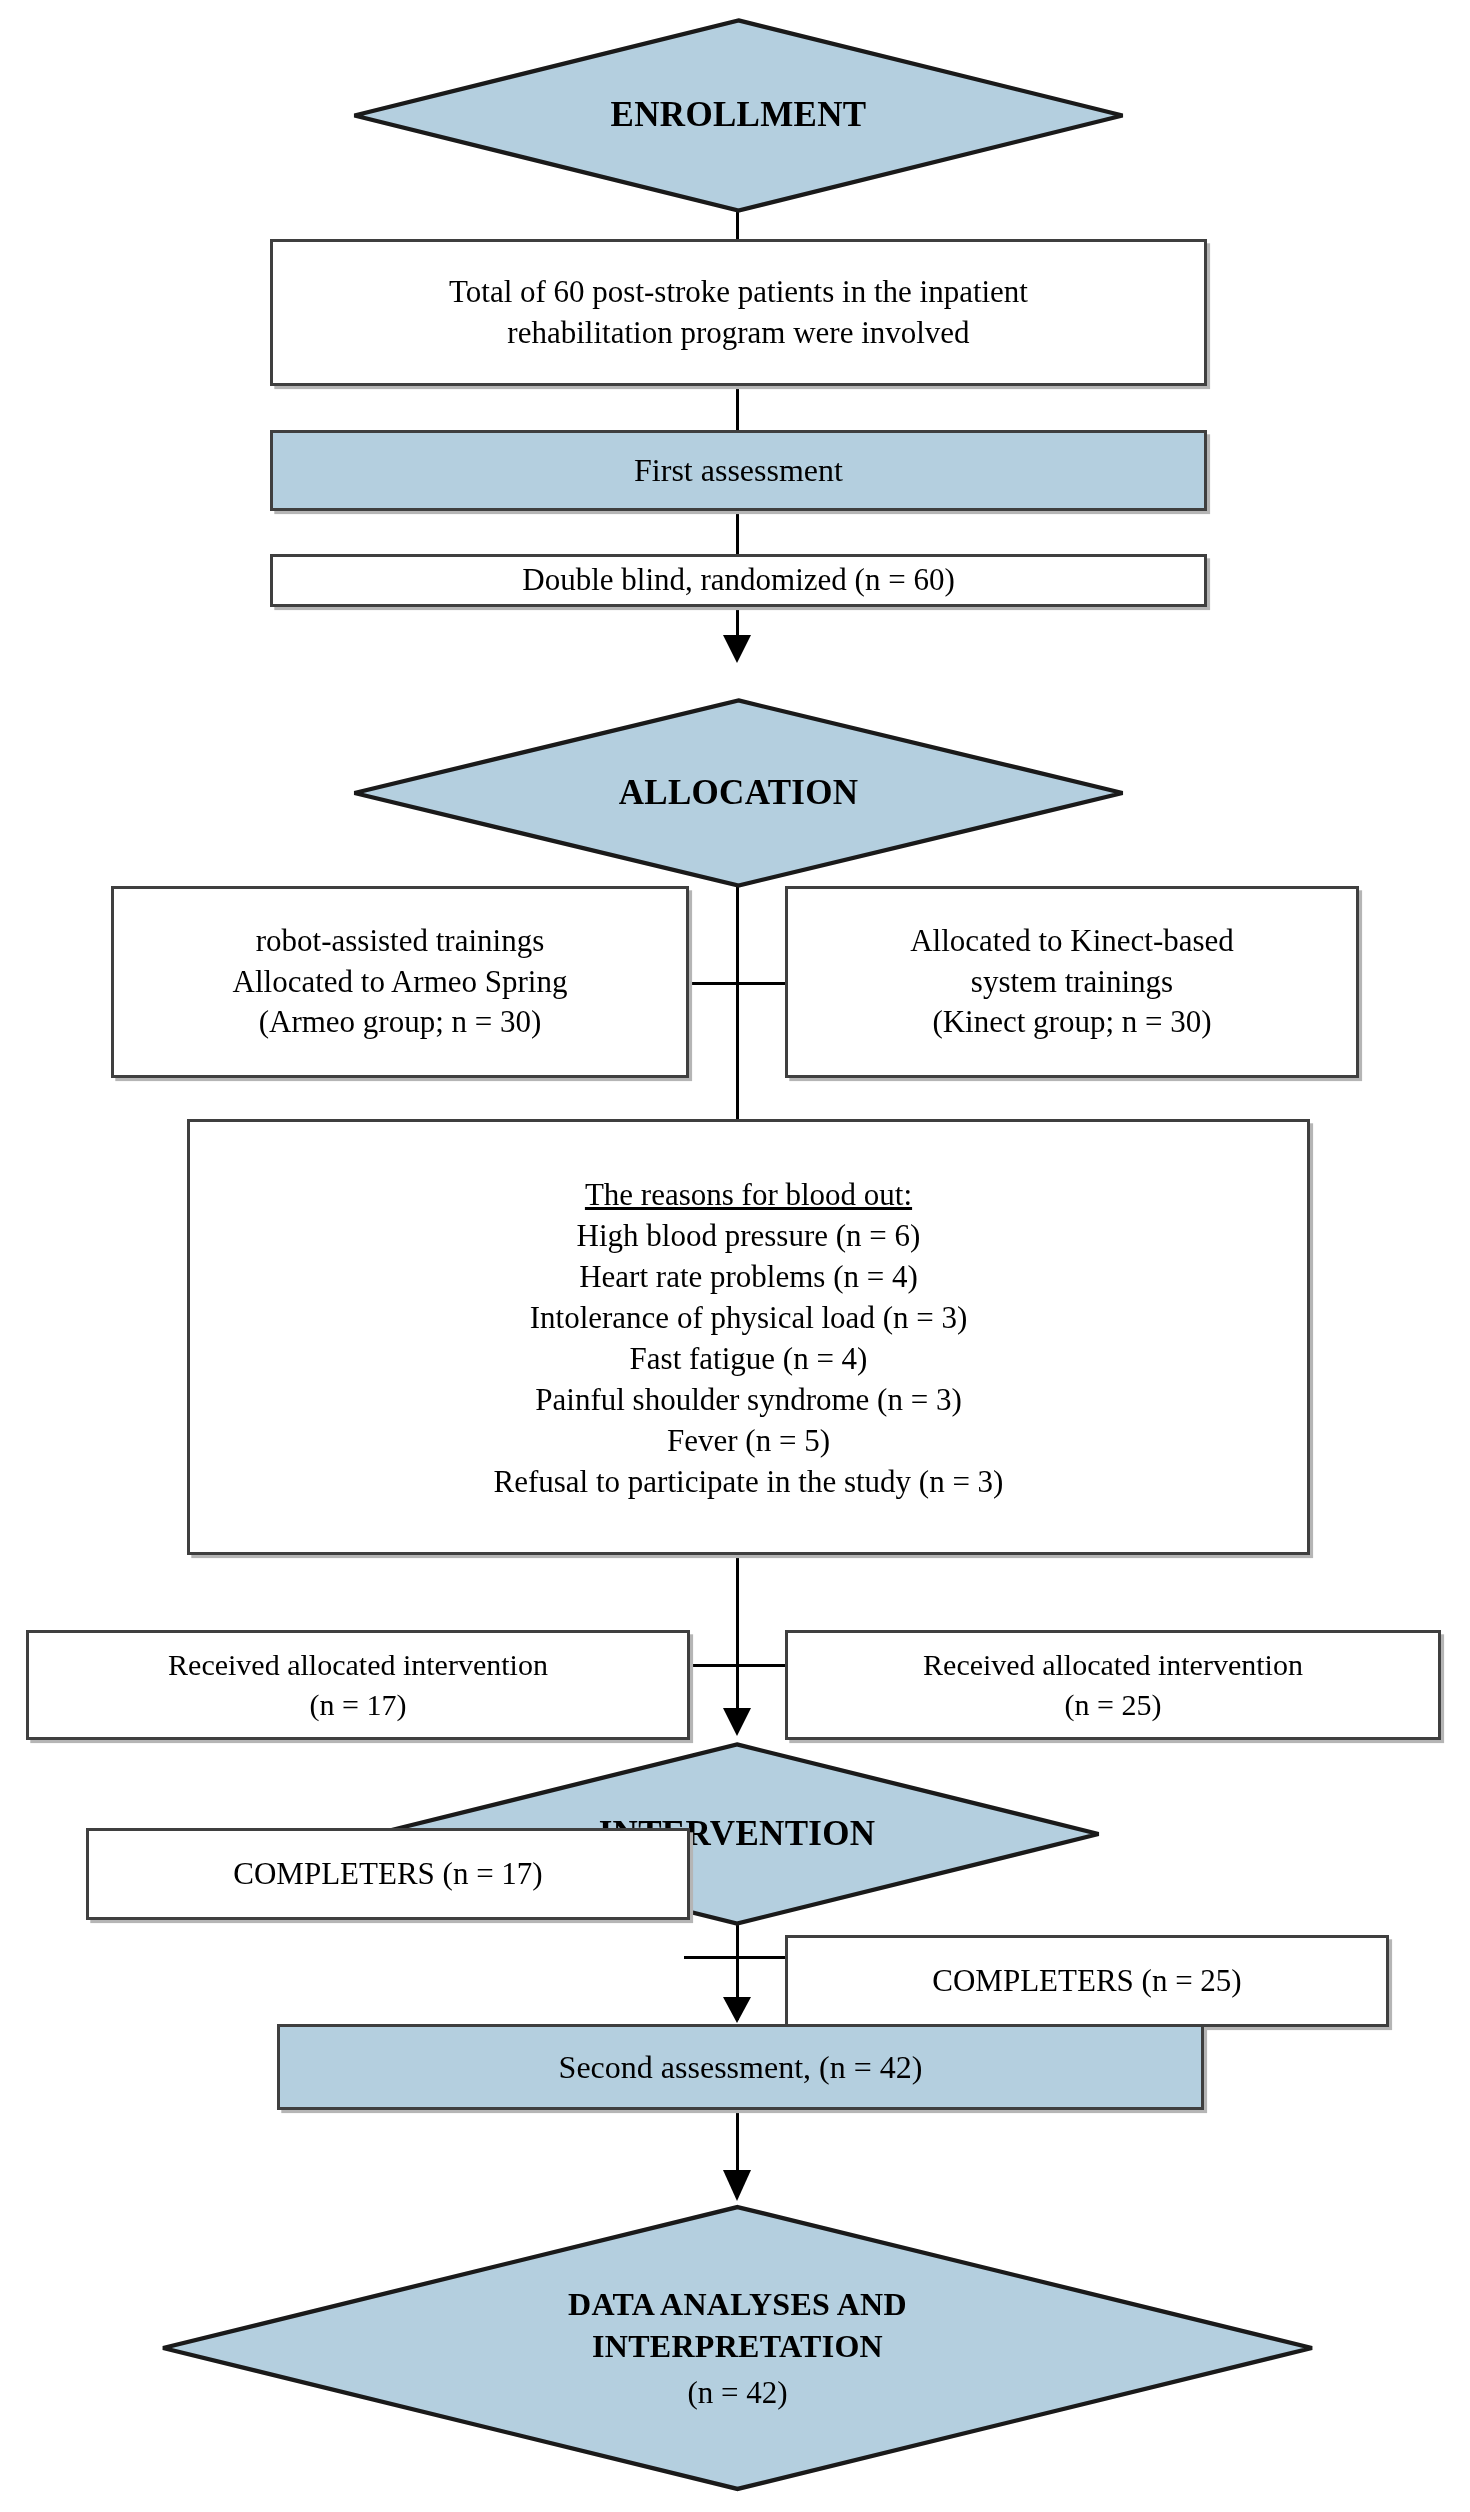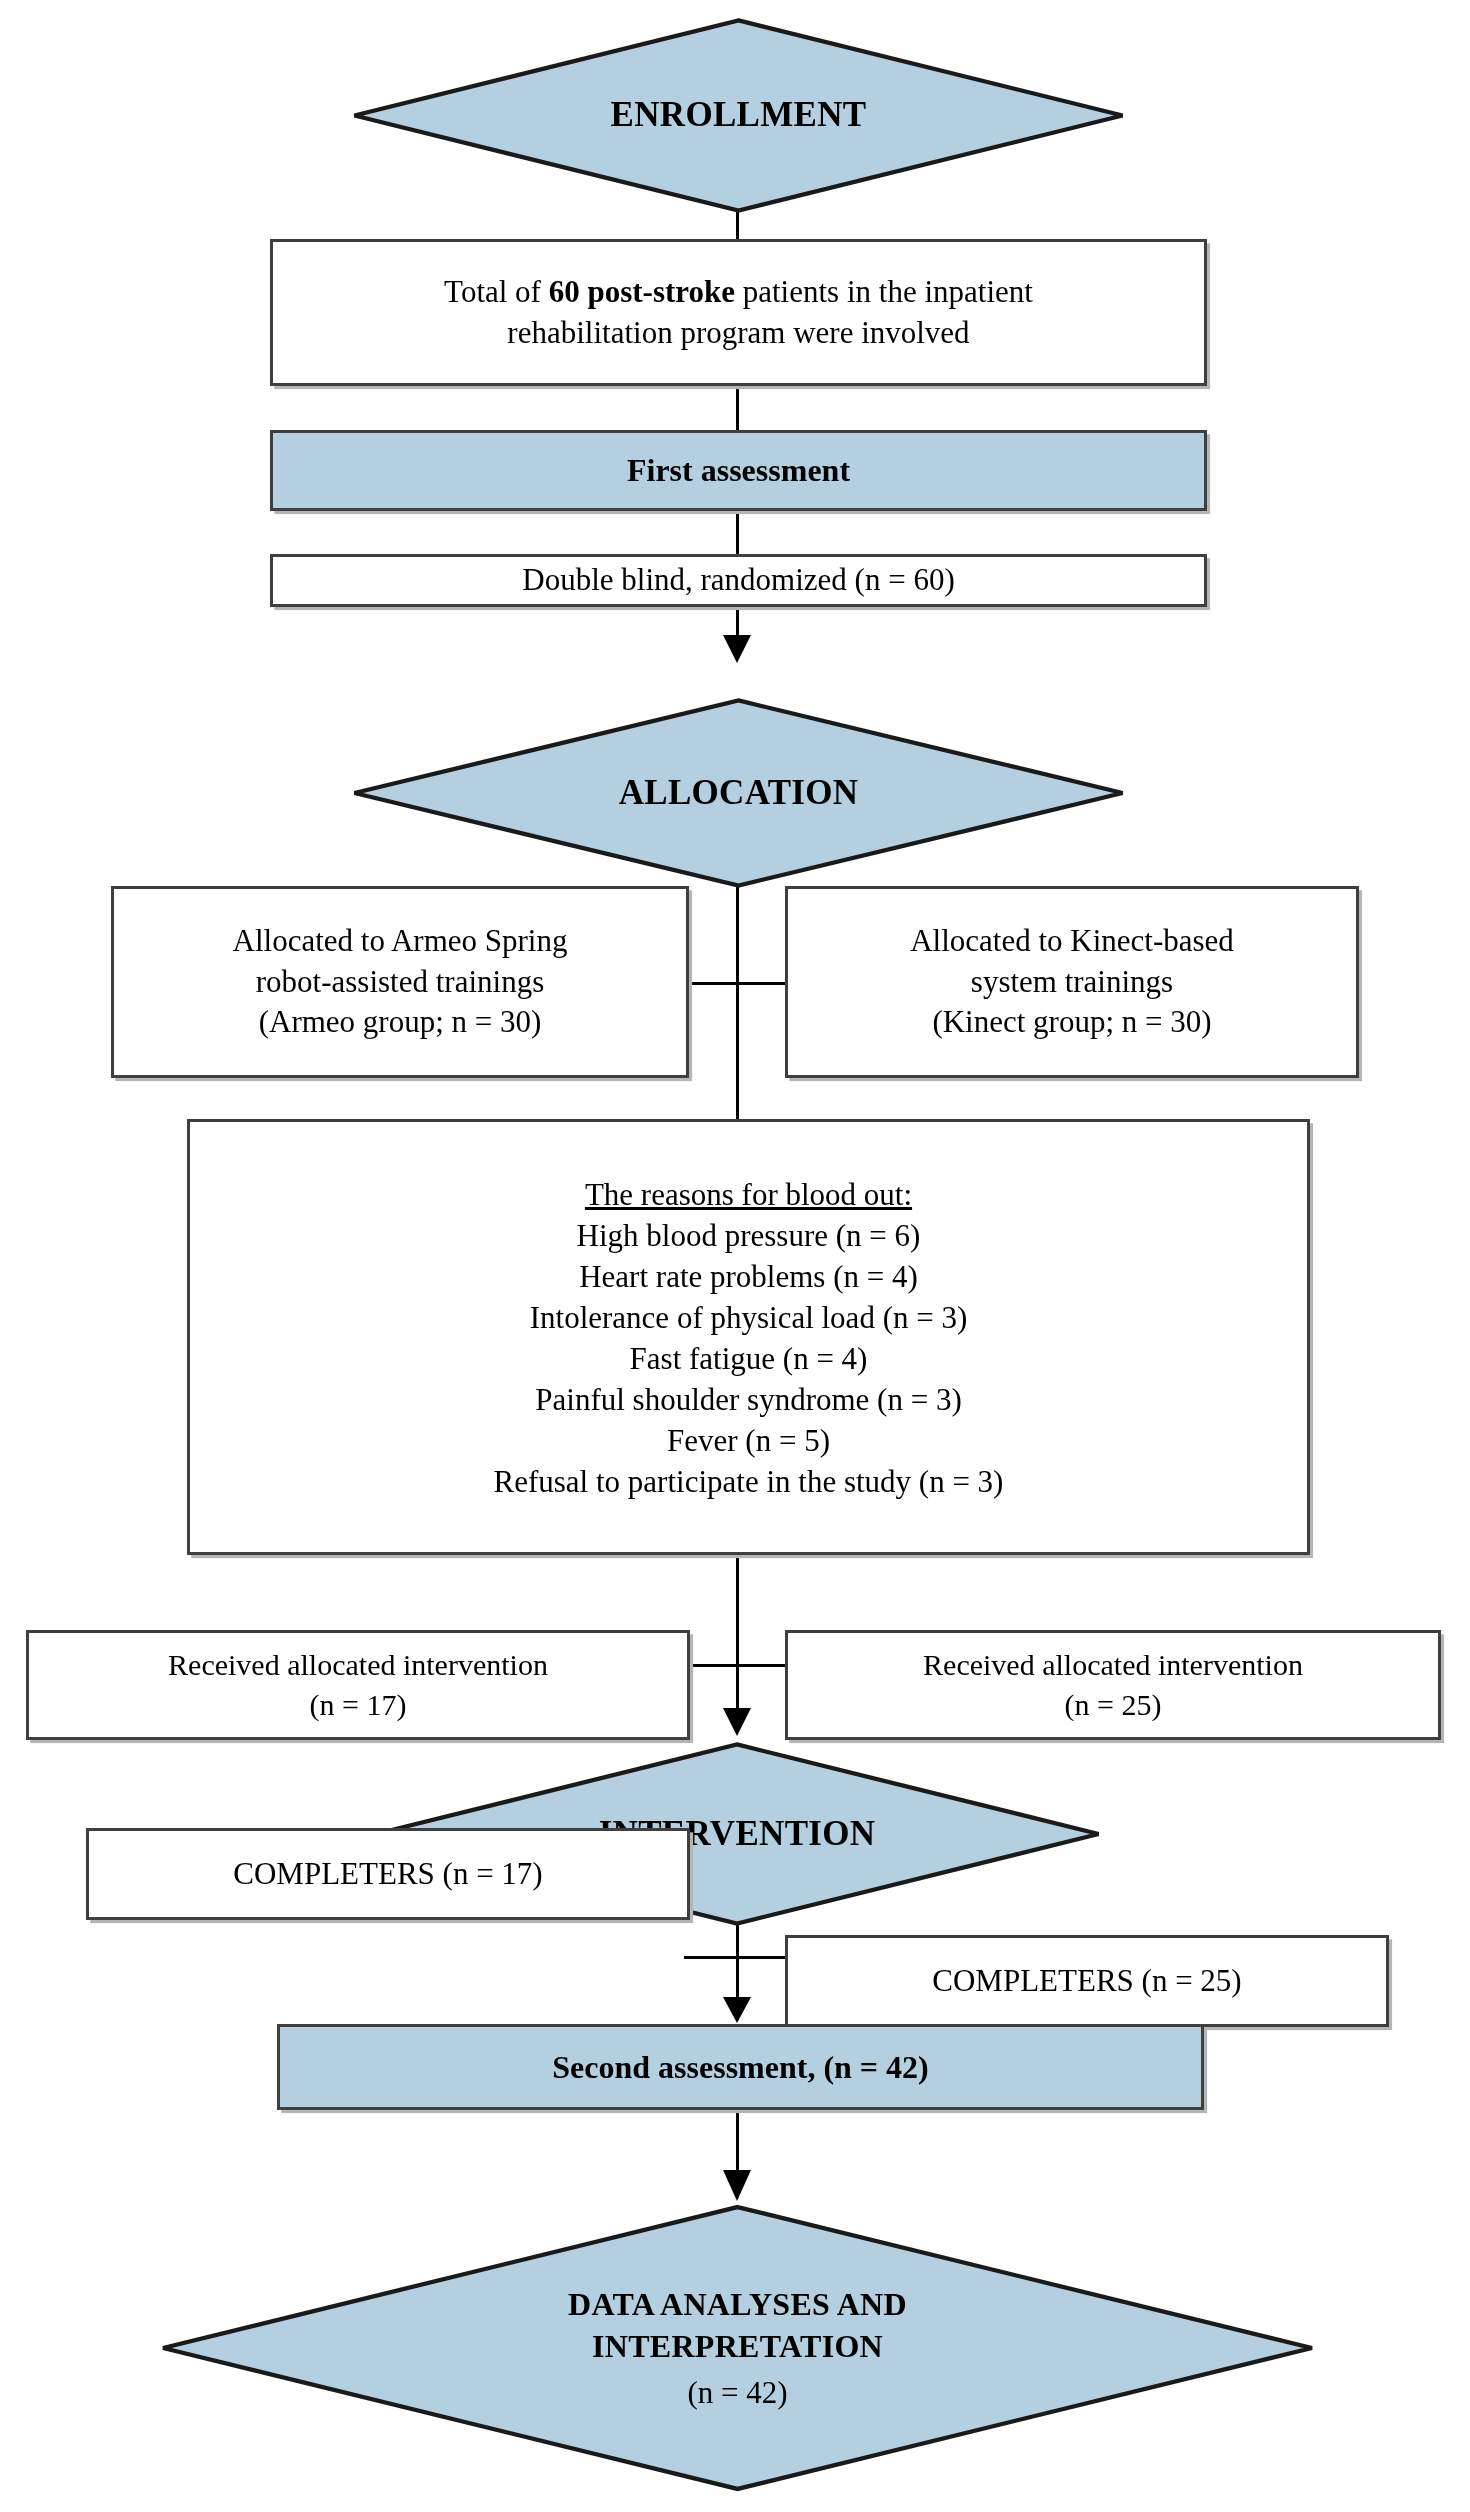--- a/index.html
+++ b/index.html
@@ -89,21 +89,21 @@
     position: absolute;
     width: 0;
     height: 0;
     border-left: 14.7px solid transparent;
     border-right: 14.7px solid transparent;
     border-top: 28px solid #000000;
     z-index: 3;
   }
 
   
-  .t-bold   { font-weight: bold; }
+  .t-bold   { font-weight: normal; }
   .t-caps   { font-weight: bold; letter-spacing: 0.3px; }
   .t-ul     { text-decoration: underline; }
   .fs-big   { font-size: 35px; }
   .fs-mid   { font-size: 32px; }
   .fs-body  { font-size: 31px; }
   .fs-small { font-size: 30px; }
   .line     { display: block; }
 </style>
 </head>
 <body>
@@ -151,22 +151,22 @@
       <span class="t-caps fs-big">ALLOCATION</span>
     </div>
   </div>
 
   <div class="vline" style="left:736px; top:881px; height:245px;"></div>
 
   <div class="hline" style="left:684px; top:982px; width:107px;"></div>
 
   <div class="node box" style="left:111px; top:886px; width:578px; height:192px;">
     <div class="box-inner fs-body">
+      <span class="line">robot-assisted trainings</span>
       <span class="line">Allocated to Armeo Spring</span>
-      <span class="line">robot-assisted trainings</span>
       <span class="line">(Armeo group; n = 30)</span>
     </div>
   </div>
 
   <div class="node box" style="left:785px; top:886px; width:574px; height:192px;">
     <div class="box-inner fs-body">
       <span class="line">Allocated to Kinect-based</span>
       <span class="line">system trainings</span>
       <span class="line">(Kinect group; n = 30)</span>
     </div>

